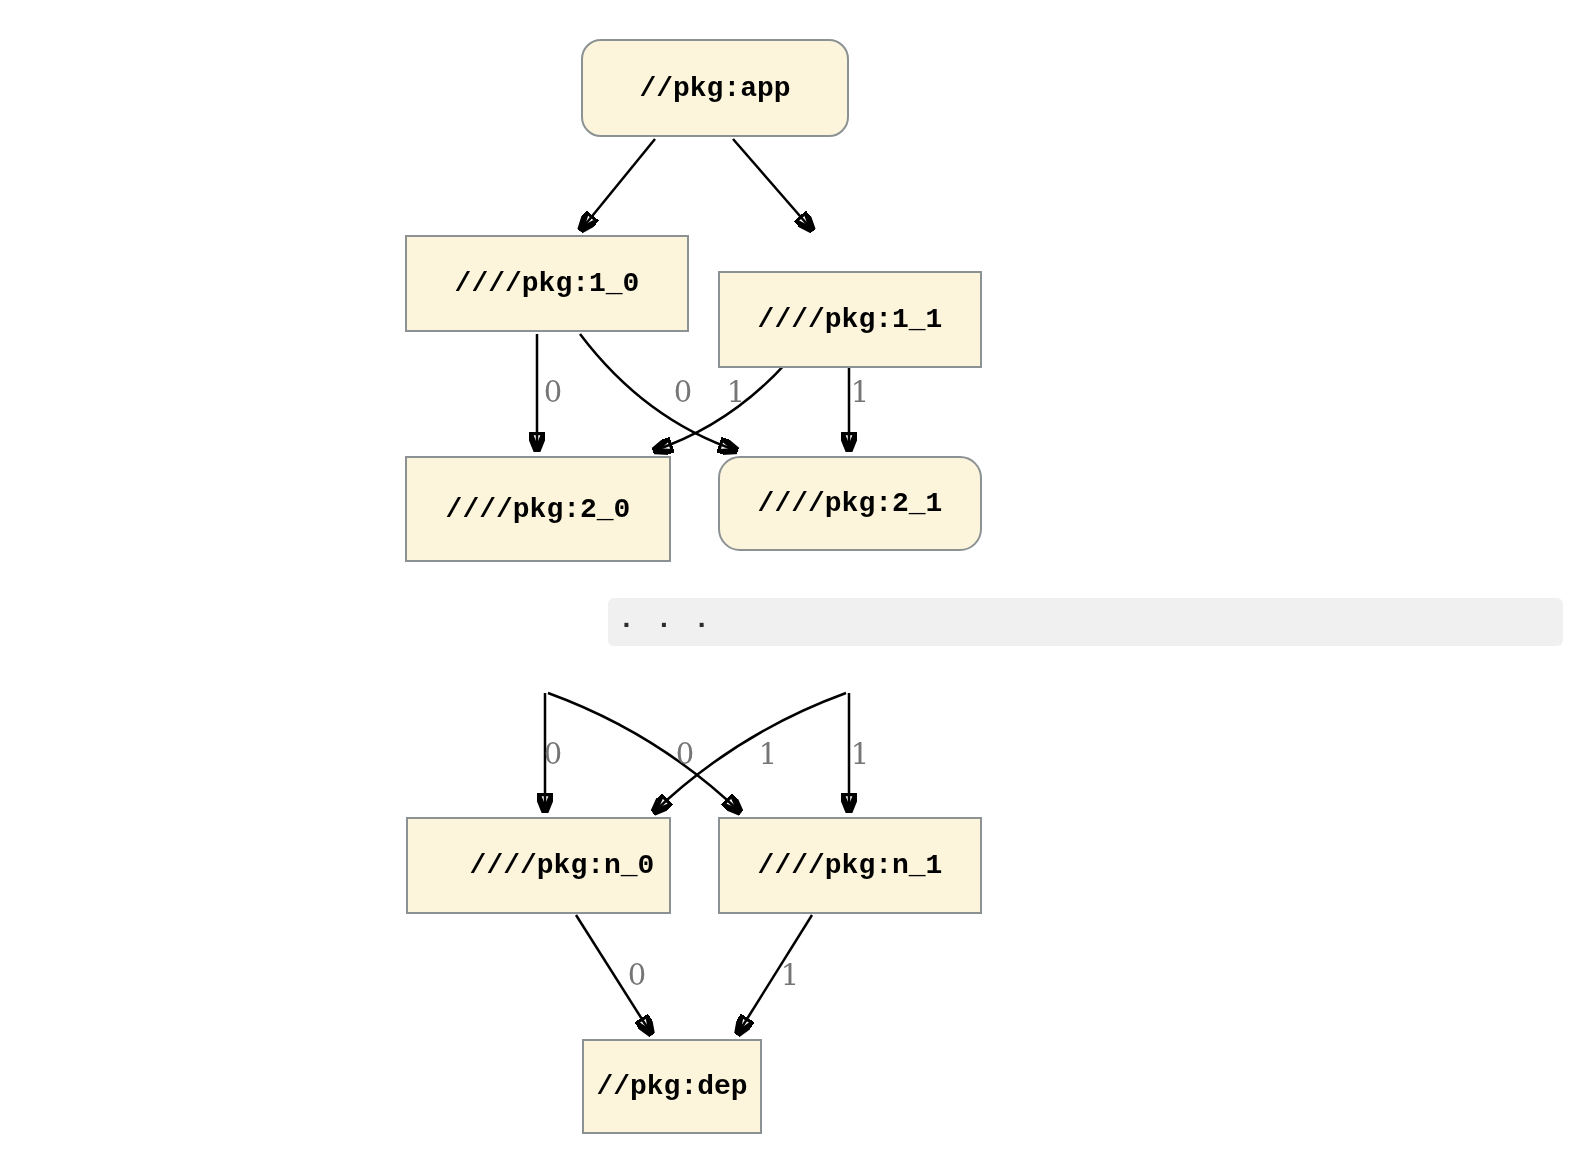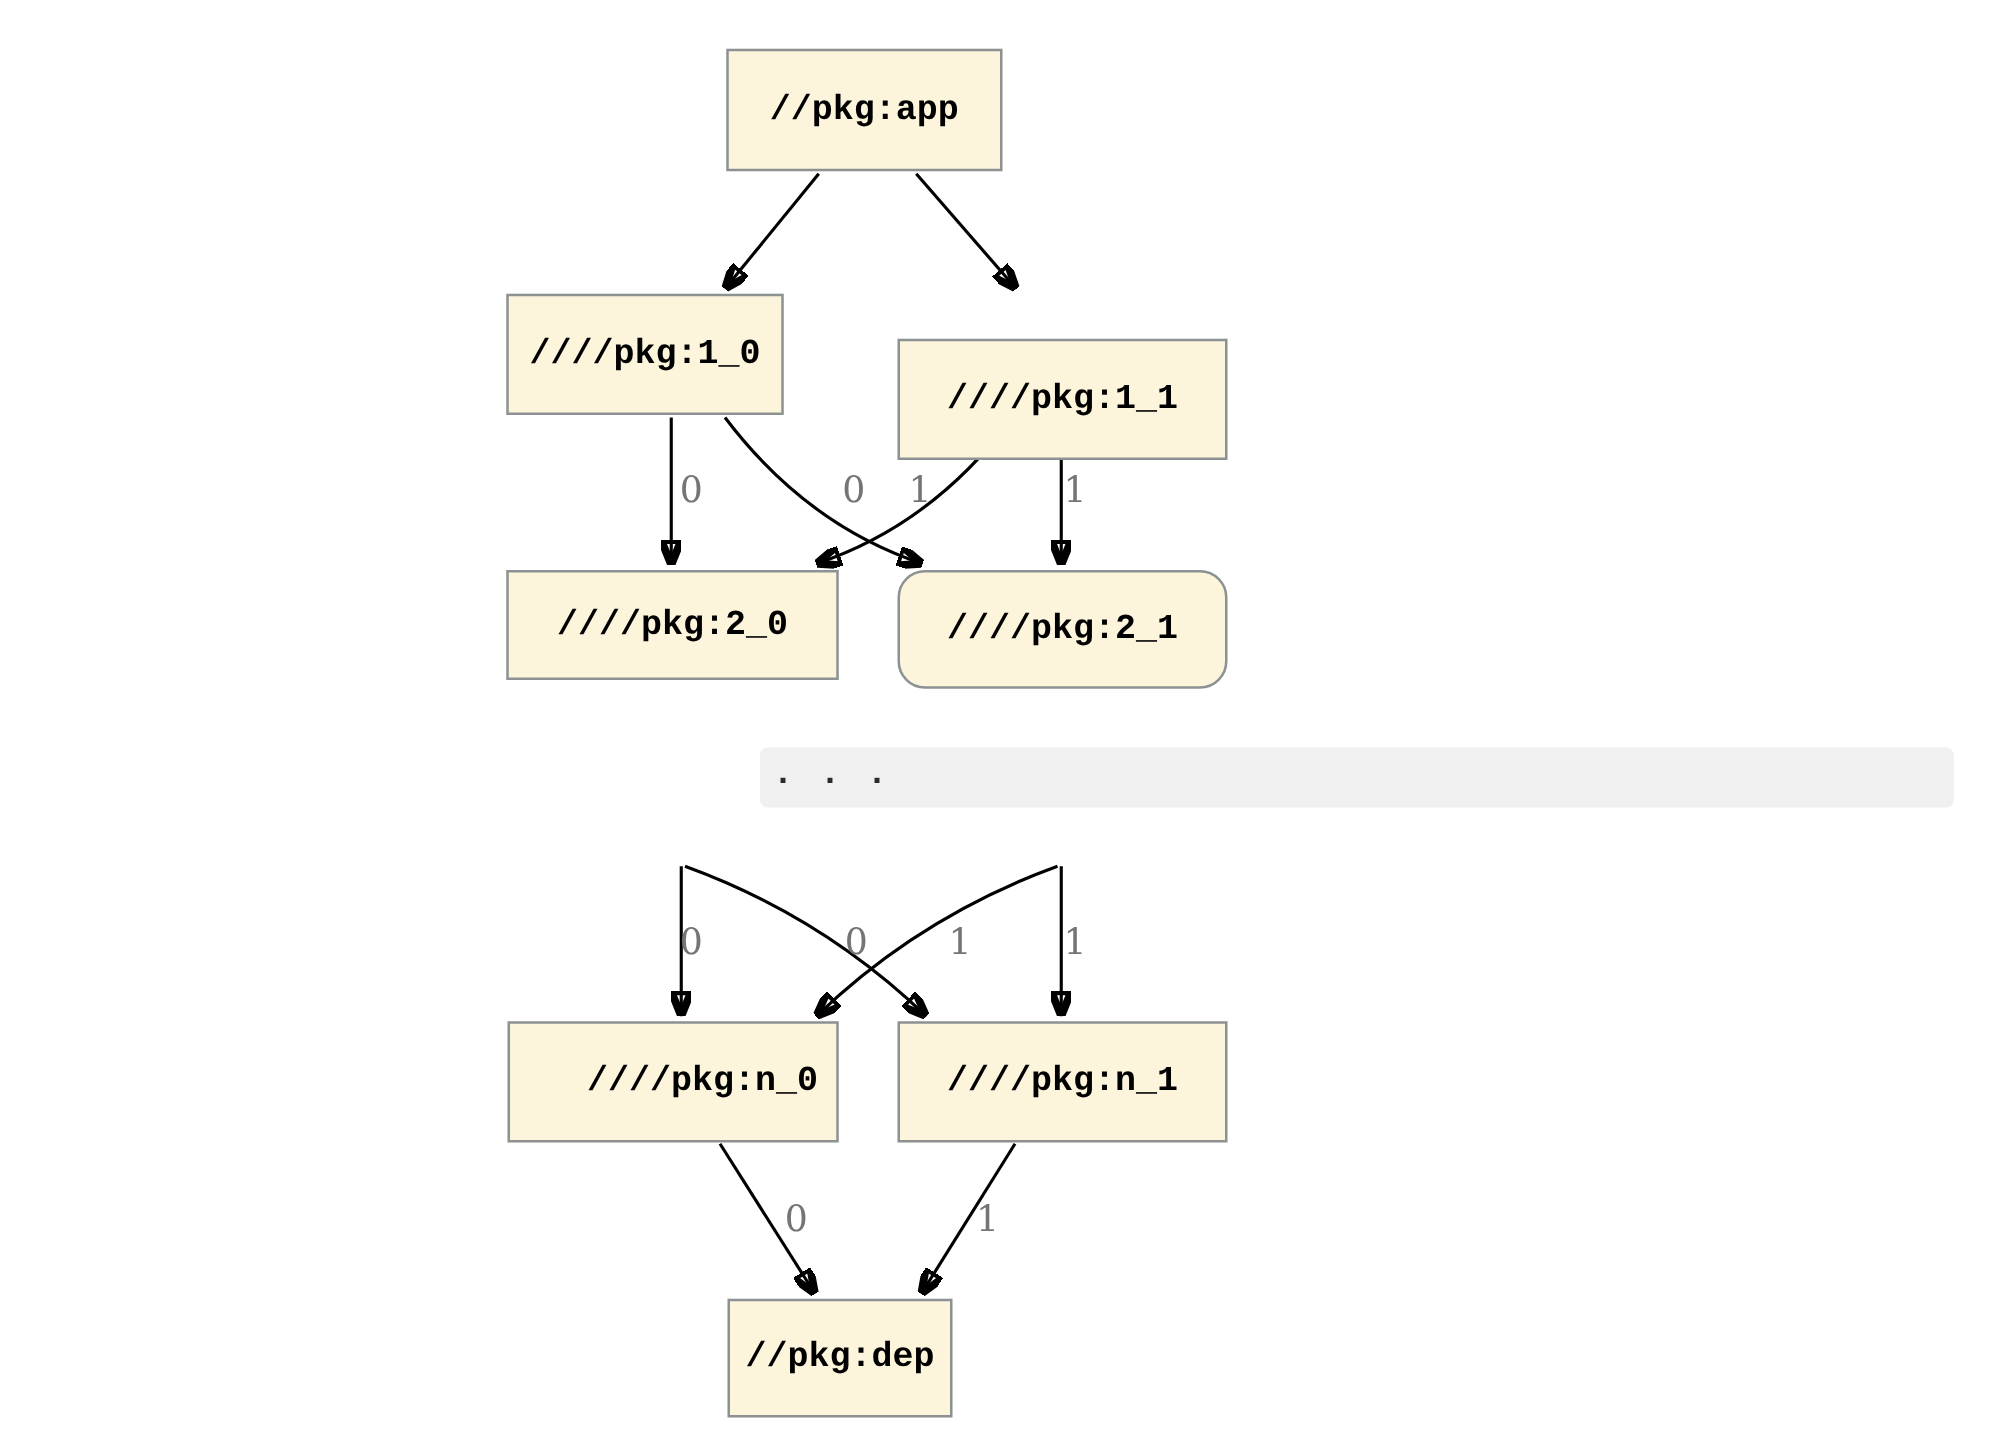--- a/index.html
+++ b/index.html
@@ -21,24 +21,24 @@
     box-sizing:border-box;
     background:#fcf5dc;
     border:2px solid #8c9293;
     display:flex;align-items:center;justify-content:center;
     font-family:"Liberation Mono", monospace;
     font-weight:bold;
     font-size:28px;
     color:#000000;
     white-space:pre;
   }
-  #node-app  {left:581px;top:39px;  width:221px;height:98px;}
-  #node-1_0  {left:405px;top:235px; width:222px;height:97px;}
+  #node-app  {left:581px;top:39px;  width:268px;height:98px;border-radius:20px;}
+  #node-1_0  {left:405px;top:235px; width:284px;height:97px;}
   #node-1_1  {left:718px;top:235px; width:264px;height:97px;margin-top:36px;}
-  #node-2_0  {left:405px;top:456px; width:266px;height:88px;}
+  #node-2_0  {left:405px;top:456px; width:266px;height:106px;}
   #node-2_1  {left:718px;top:456px; width:264px;height:95px;border-radius:22px;}
   #node-n_0  {left:406px;top:817px; width:265px;height:97px;padding-left:47px;}
   #node-n_1  {left:718px;top:817px; width:264px;height:97px;text-align:center;}
   #node-dep  {left:582px;top:1039px;width:180px;height:95px;}
   .ellipsis-band{
     position:absolute;
     left:608px;top:598px;width:955px;height:48px;
     background:#f0f0f0;
     border-radius:6px;
     display:flex;align-items:center;

